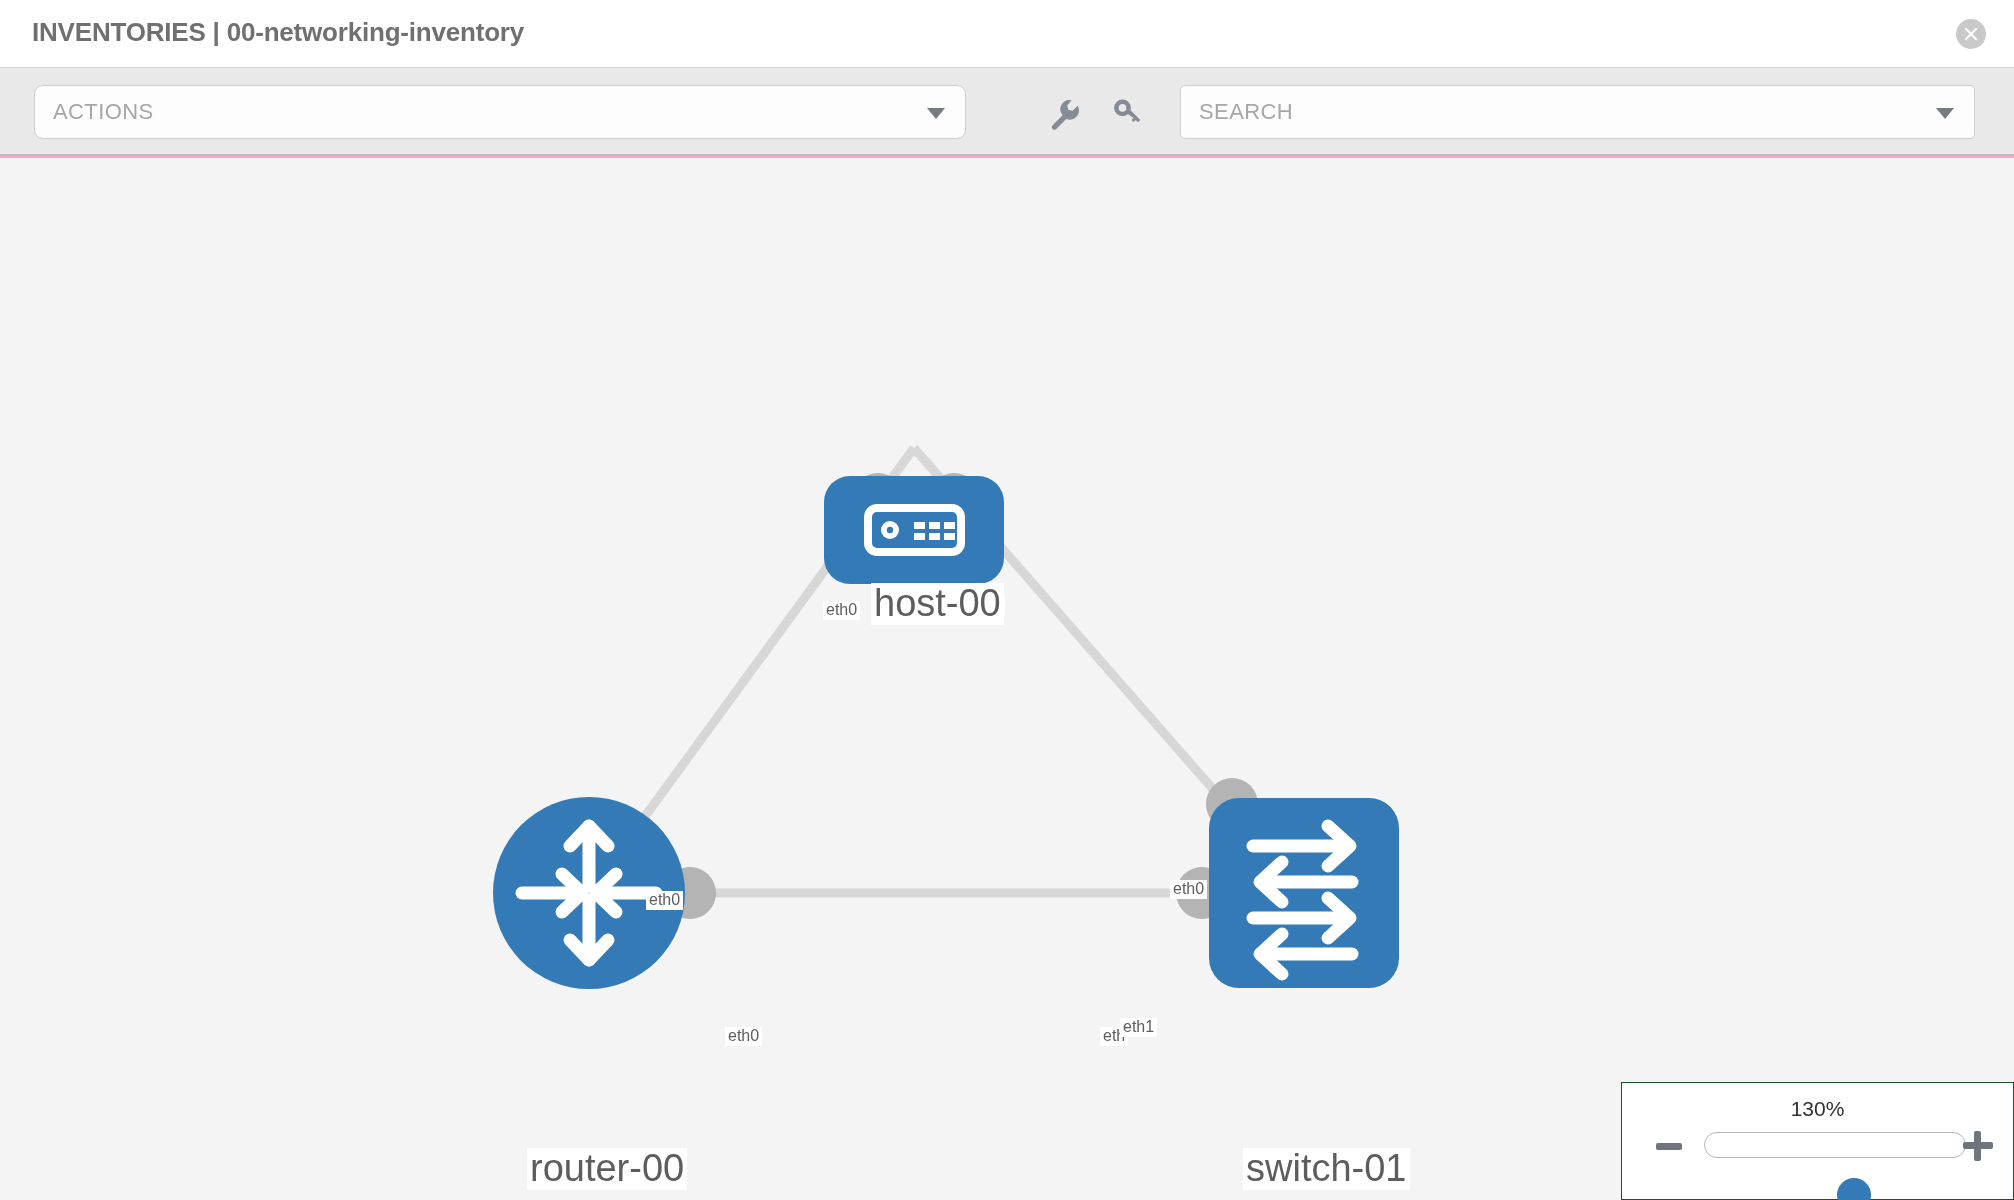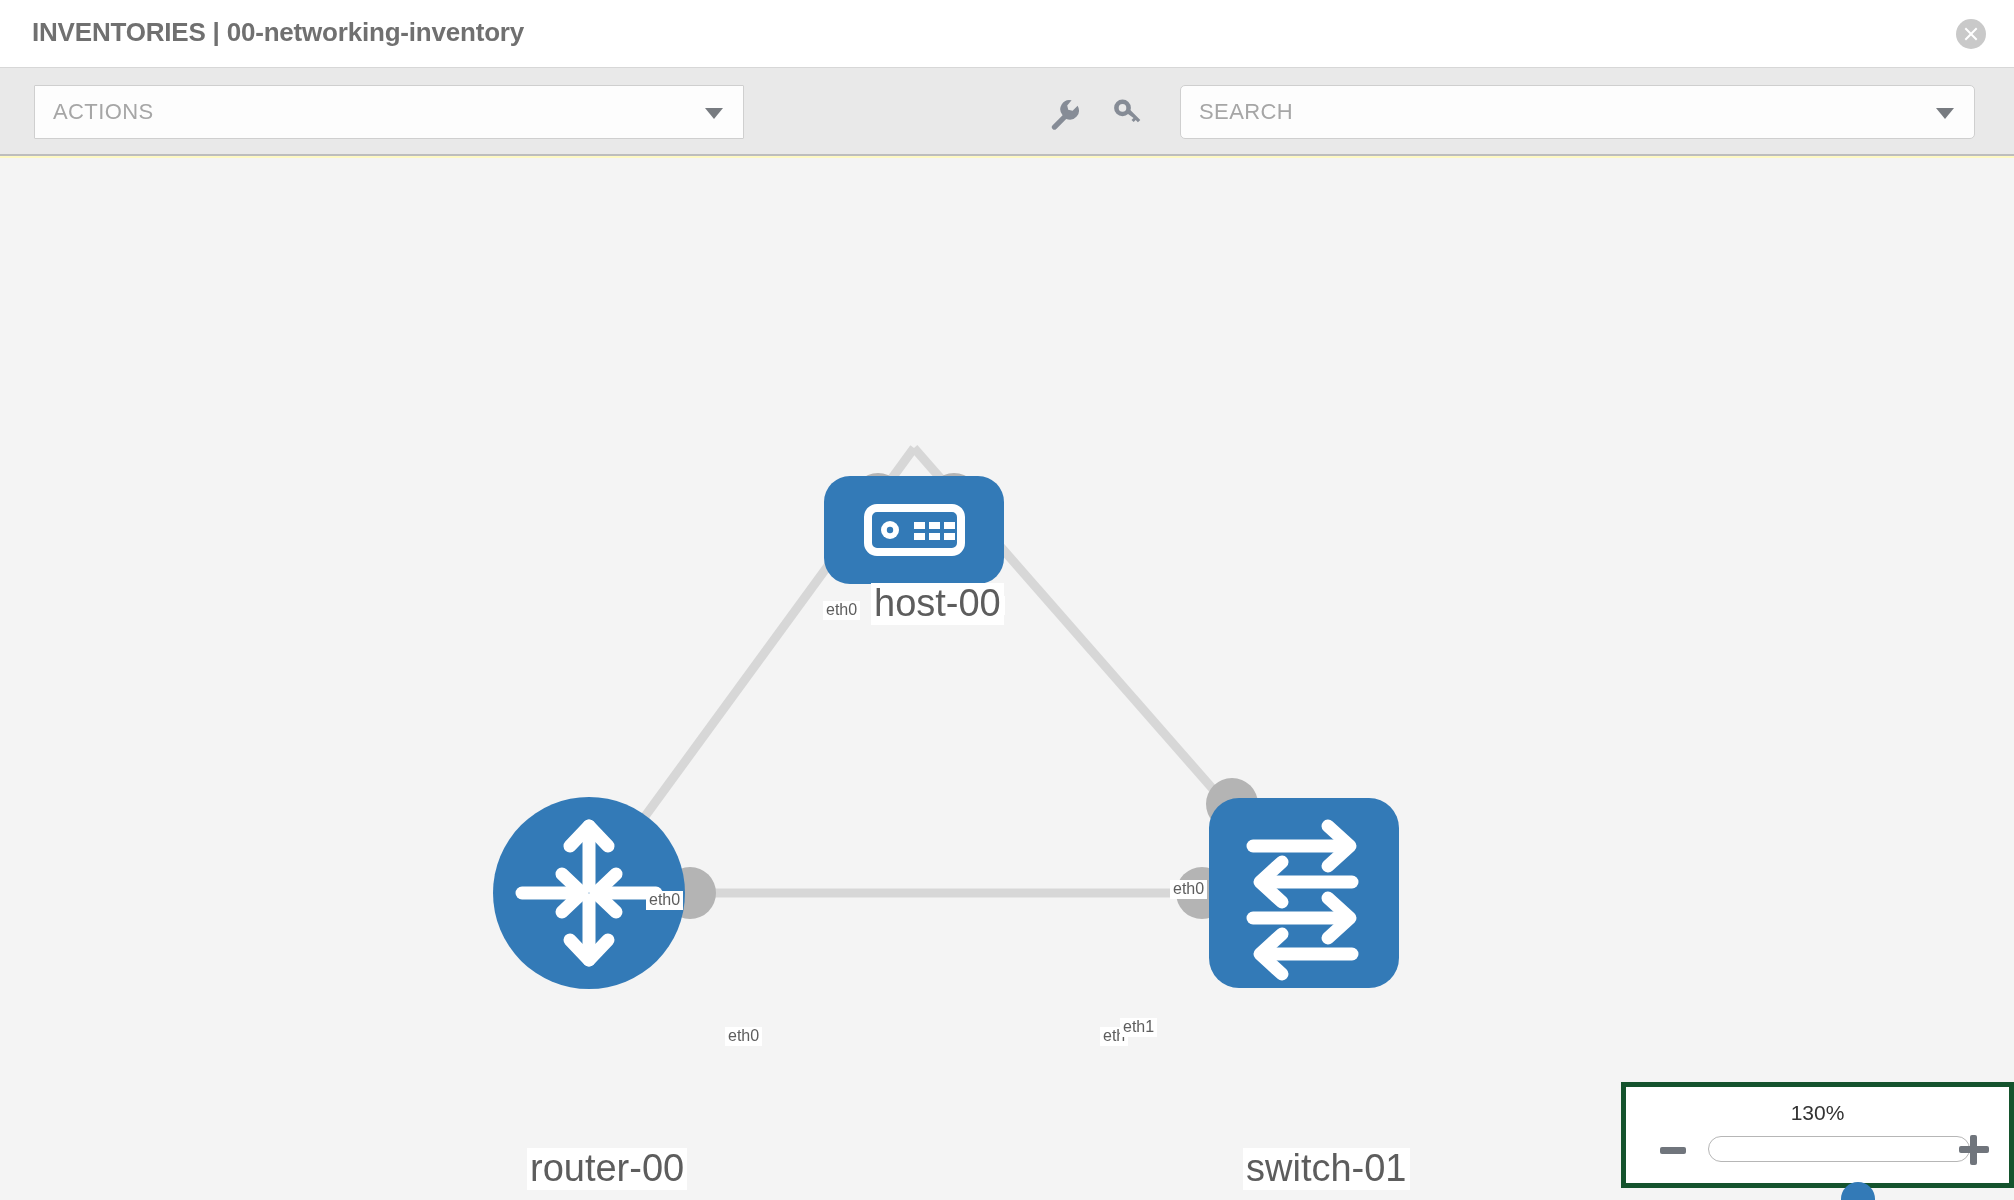--- a/index.html
+++ b/index.html
@@ -3,21 +3,21 @@
 <meta charset="utf-8">
 <style>
   * { box-sizing: border-box; margin: 0; padding: 0; }
   html, body {
     width: 2014px; height: 1200px;
     overflow: hidden;
     background: #ffffff;
     font-family: "Liberation Sans", sans-serif;
   }
 
-  #app { position: relative; width: 2014px; height: 1200px; background: #fef9c3; }
+  #app { position: relative; width: 2014px; height: 1200px; background: #f9a8d4; }
 
   
   .header {
     position: absolute; left: 0; top: 0; width: 2014px; height: 68px;
     background: #ffffff;
     border-bottom: 1px solid #d7d7d7;
   }
   .header-title {
     position: absolute; left: 32px; top: 17px;
     font-size: 26px; font-weight: bold; color: #707070;
@@ -31,23 +31,23 @@
   .close-btn svg { display: block; }
 
   
   .toolbar {
     position: absolute; left: 0; top: 68px; width: 2014px; height: 88px;
     background: #e9e9e9;
     border-bottom: 2px solid #bdbdbd;
   }
   .actions-select {
     position: absolute; left: 34px; top: 85px;
-    width: 710px; height: 54px;
+    width: 932px; height: 54px;
     background: #fdfdfd;
-    border: 1px solid #cfcfcf; border-radius: 1px;
+    border: 1px solid #cfcfcf; border-radius: 9px;
     cursor: pointer;
   }
   .actions-label {
     position: absolute; left: 18px; top: 13px;
     font-size: 22px; color: #a6a6a6; letter-spacing: 0.4px;
   }
   .caret {
     position: absolute; right: 20px; top: 22px;
     width: 0; height: 0;
     border-left: 9px solid transparent;
@@ -91,23 +91,23 @@
     background: #ffffff;
     white-space: nowrap;
     line-height: 1.05;
   }
   .nlabel.node  { font-size: 38px; padding: 1px 3px; }
   .nlabel.iface { font-size: 16px; padding: 1px 3px; }
 
   
   .zoom-panel {
     position: absolute; left: 1621px; top: 1082px;
-    width: 393px; height: 106px;
-    background: #ffffff;
-    border: 5px solid #14532d;
+    width: 393px; height: 118px;
+    background: #ffffff;
+    border: 1px solid #14532d;
   }
   .zoom-pct {
     position: absolute; left: 0; right: 0; top: 14px;
     text-align: center; font-size: 21px; color: #333;
   }
   .zoom-minus {
     position: absolute; left: 34px; top: 60px;
     width: 26px; height: 7px; border-radius: 2px;
     background: #70757c; cursor: pointer;
   }

